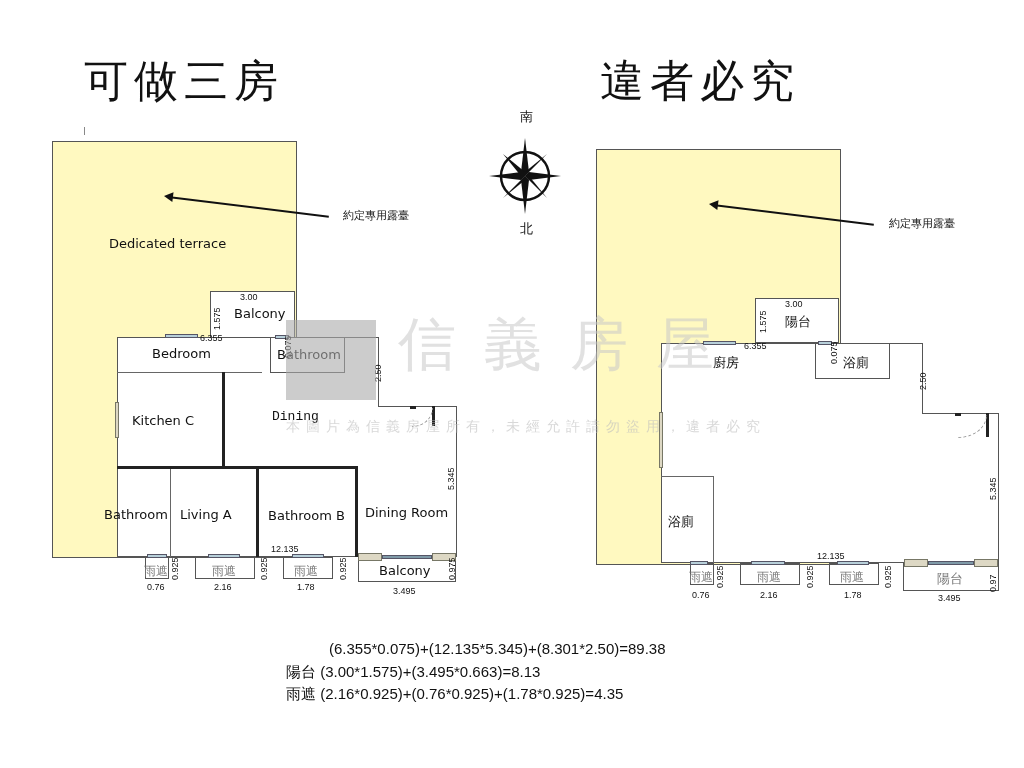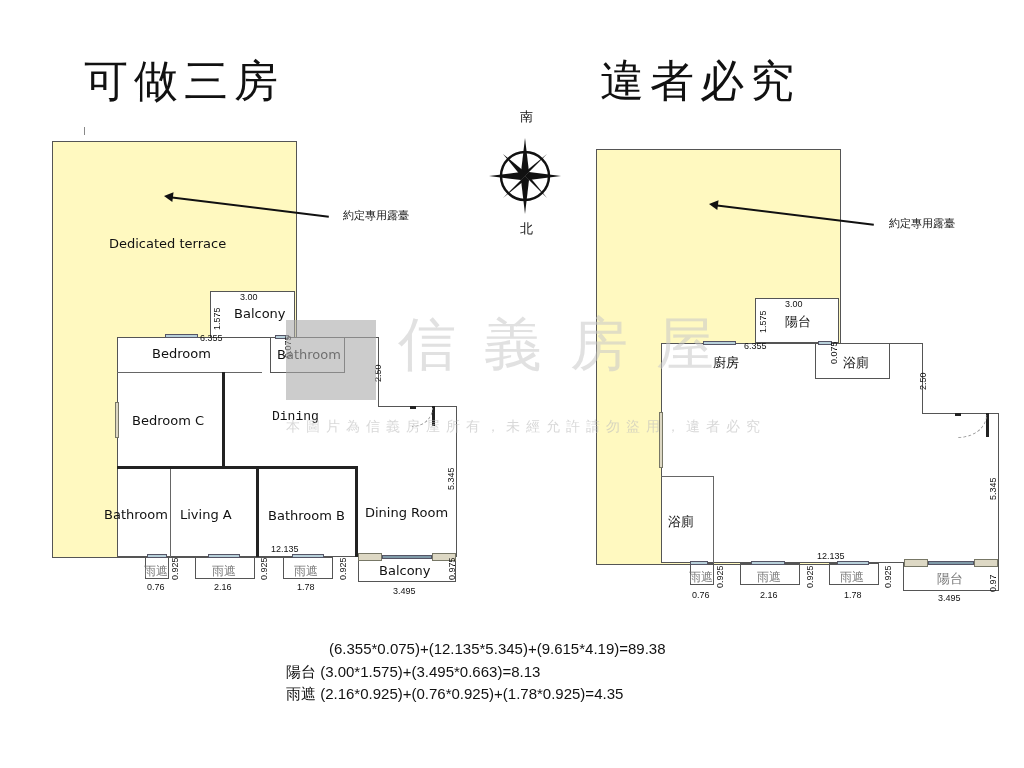--- a/index.html
+++ b/index.html
@@ -81,21 +81,21 @@
 <div class="wall" style="left:222px;top:372px;width:3px;height:96px;"></div>
 <div class="wall" style="left:117px;top:466px;width:240px;height:3px;"></div>
 <div class="wall" style="left:256px;top:466px;width:3px;height:91px;"></div>
 <div class="wall" style="left:355px;top:466px;width:3px;height:91px;"></div>
 <div class="thinwall" style="left:170px;top:469px;width:1px;height:88px;"></div>
 <div class="wall" style="left:410px;top:406px;width:6px;height:3px;"></div>
 <div class="wall" style="left:432px;top:406px;width:3px;height:20px;"></div>
 <div class="door-arc" style="left:412px;top:408px;width:20px;height:18px;"></div>
 <div class="window-v" style="left:115px;top:402px;height:36px;"></div>
 
-<div class="label" style="left:132px;top:413px;">Bedroom C</div>
+<div class="label" style="left:132px;top:413px;">Kitchen C</div>
 <div class="label" style="left:272px;top:409px;font-family:Liberation Mono, monospace;">Dining</div>
 <div class="label" style="left:104px;top:507px;">Bathroom</div>
 <div class="label" style="left:180px;top:507px;">Living A</div>
 <div class="label" style="left:268px;top:508px;">Bathroom B</div>
 <div class="label" style="left:365px;top:505px;">Dining Room</div>
 <div class="label-sm vert" style="left:446px;top:490px;">5.345</div>
 <div class="label-sm" style="left:271px;top:544px;">12.135</div>
 
 <div class="room" style="left:145px;top:557px;width:24px;height:22px;"></div>
 <div class="window" style="left:147px;top:554px;width:20px;"></div>
@@ -181,21 +181,21 @@
 <div class="window" style="left:928px;top:561px;width:46px;background:#7f9aa8;"></div>
 <div class="frame" style="left:974px;top:559px;width:24px;"></div>
 <div class="label" style="left:937px;top:570px;color:#777;">陽台</div>
 <div class="label-sm vert" style="left:988px;top:592px;">0.97</div>
 <div class="label-sm" style="left:938px;top:593px;">3.495</div>
 
 <div class="wm-logo" style="left:286px;top:320px;width:90px;height:80px;"></div>
 <div class="watermark" style="left:398px;top:306px;">信義房屋</div>
 <div class="wm-sub" style="left:286px;top:418px;">本圖片為信義房屋所有，未經允許請勿盜用，違者必究</div>
 
-<div class="formula" style="left:329px;top:640px;">(6.355*0.075)+(12.135*5.345)+(9.615*4.19)=89.38</div>
+<div class="formula" style="left:329px;top:640px;">(6.355*0.075)+(12.135*5.345)+(8.301*2.50)=89.38</div>
 <div class="formula" style="left:286px;top:663px;">
   <span>陽台</span>
   <span>(3.00*1.575)+(3.495*0.663)=8.13</span>
 </div>
 <div class="formula" style="left:286px;top:685px;">
   <span>雨遮</span>
   <span>(2.16*0.925)+(0.76*0.925)+(1.78*0.925)=4.35</span>
 </div>
 
 </body></html>

